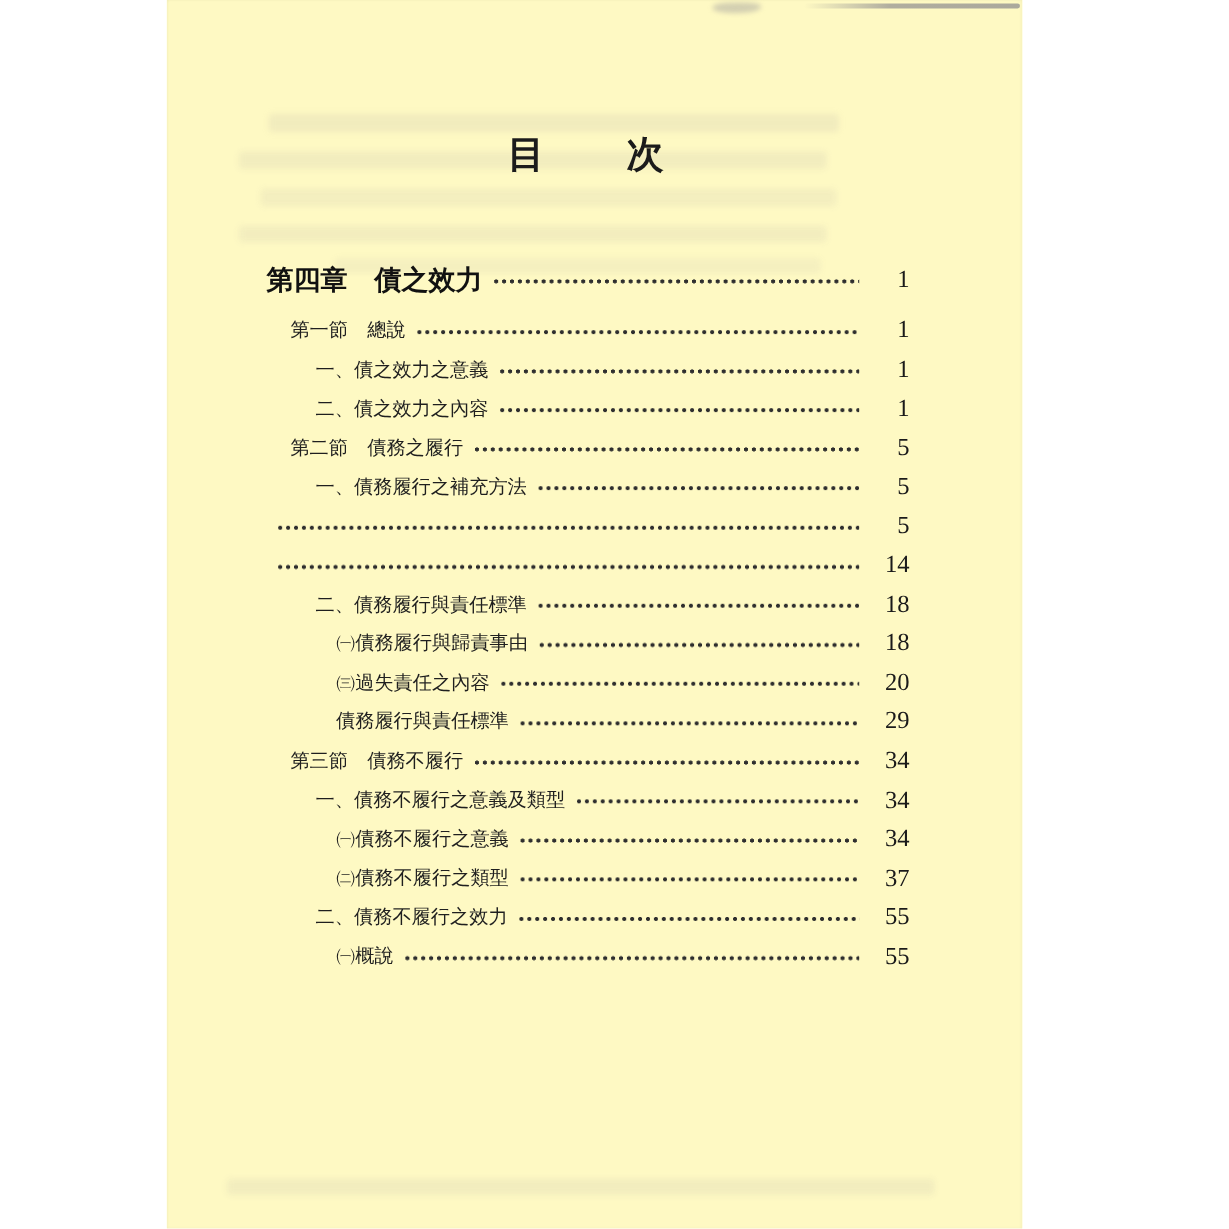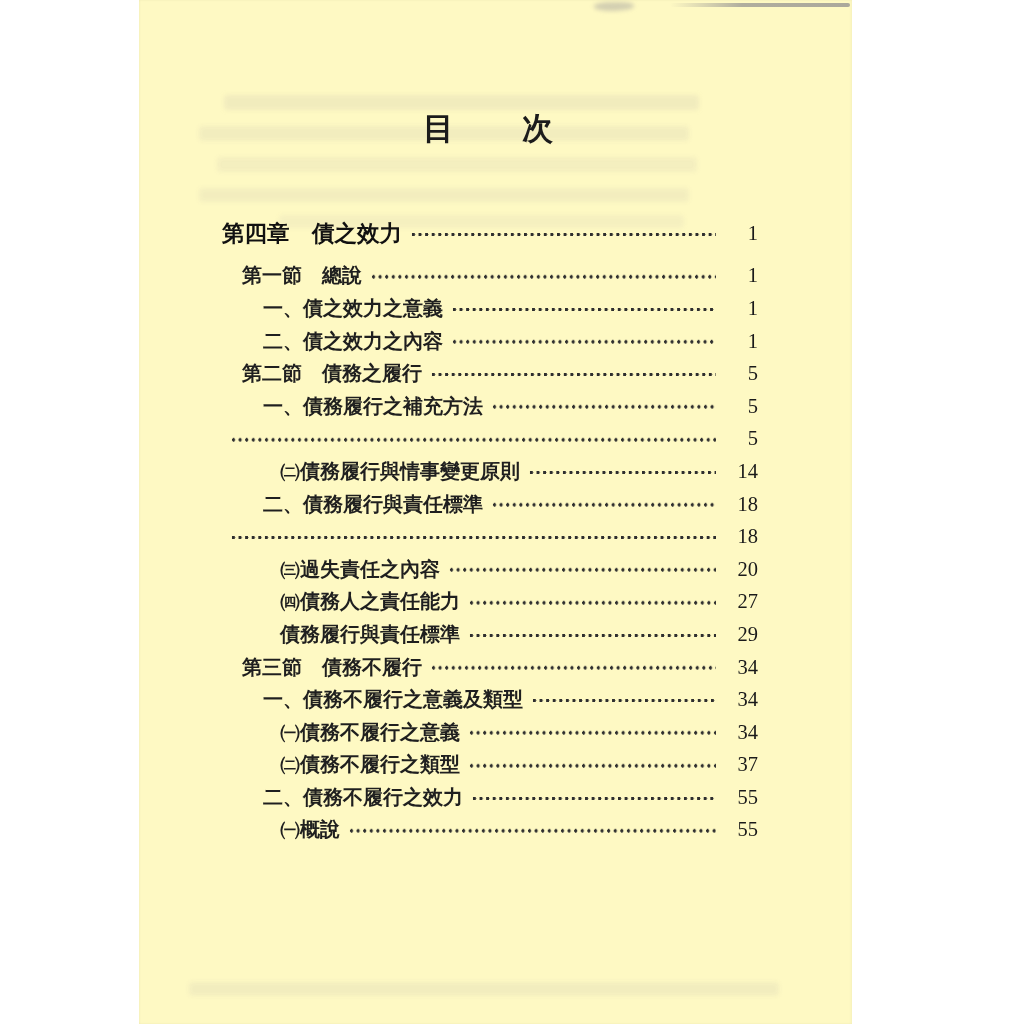--- a/index.html
+++ b/index.html
@@ -83,22 +83,21 @@
     width: 536px;
   }
   .toc-row {
     display: flex;
     align-items: center;
     height: 32.6px;
     color: #1f1f1f;
   }
   .toc-row .label {
     white-space: pre;
-    font-size: 20px;
-    font-weight: bold;
+    font-size: 16px;
   }
   .toc-row.level-chapter {
     margin-bottom: 10px;
   }
   .toc-row.level-chapter .label {
     font-family: "Liberation Sans", sans-serif;
     font-weight: 700;
     font-size: 22.5px;
     color: #111111;
     padding-left: 0;
@@ -179,48 +178,43 @@
     <span class="leader"></span>
     <span class="page-num">5</span>
   </div>
 
   <div class="toc-row level-subitem">
     <span class="leader"></span>
     <span class="page-num">5</span>
   </div>
 
   <div class="toc-row level-subitem">
-    <span class="label">㈡債務履行與情事變更原則</span>
     <span class="leader"></span>
     <span class="page-num">14</span>
   </div>
 
   <div class="toc-row level-item">
     <span class="label">二、債務履行與責任標準</span>
     <span class="leader"></span>
     <span class="page-num">18</span>
   </div>
 
   <div class="toc-row level-subitem">
+    <span class="label">㈠債務履行與歸責事由</span>
     <span class="leader"></span>
     <span class="page-num">18</span>
   </div>
 
   <div class="toc-row level-subitem">
     <span class="label">㈢過失責任之內容</span>
     <span class="leader"></span>
     <span class="page-num">20</span>
   </div>
 
 
-  <div class="toc-row level-subitem">
-    <span class="label">㈣債務人之責任能力</span>
-    <span class="leader"></span>
-    <span class="page-num">27</span>
-  </div>
 
   <div class="toc-row level-subitem">
     <span class="label">債務履行與責任標準</span>
     <span class="leader"></span>
     <span class="page-num">29</span>
   </div>
 
   <div class="toc-row level-section">
     <span class="label">第三節　債務不履行</span>
     <span class="leader"></span>

